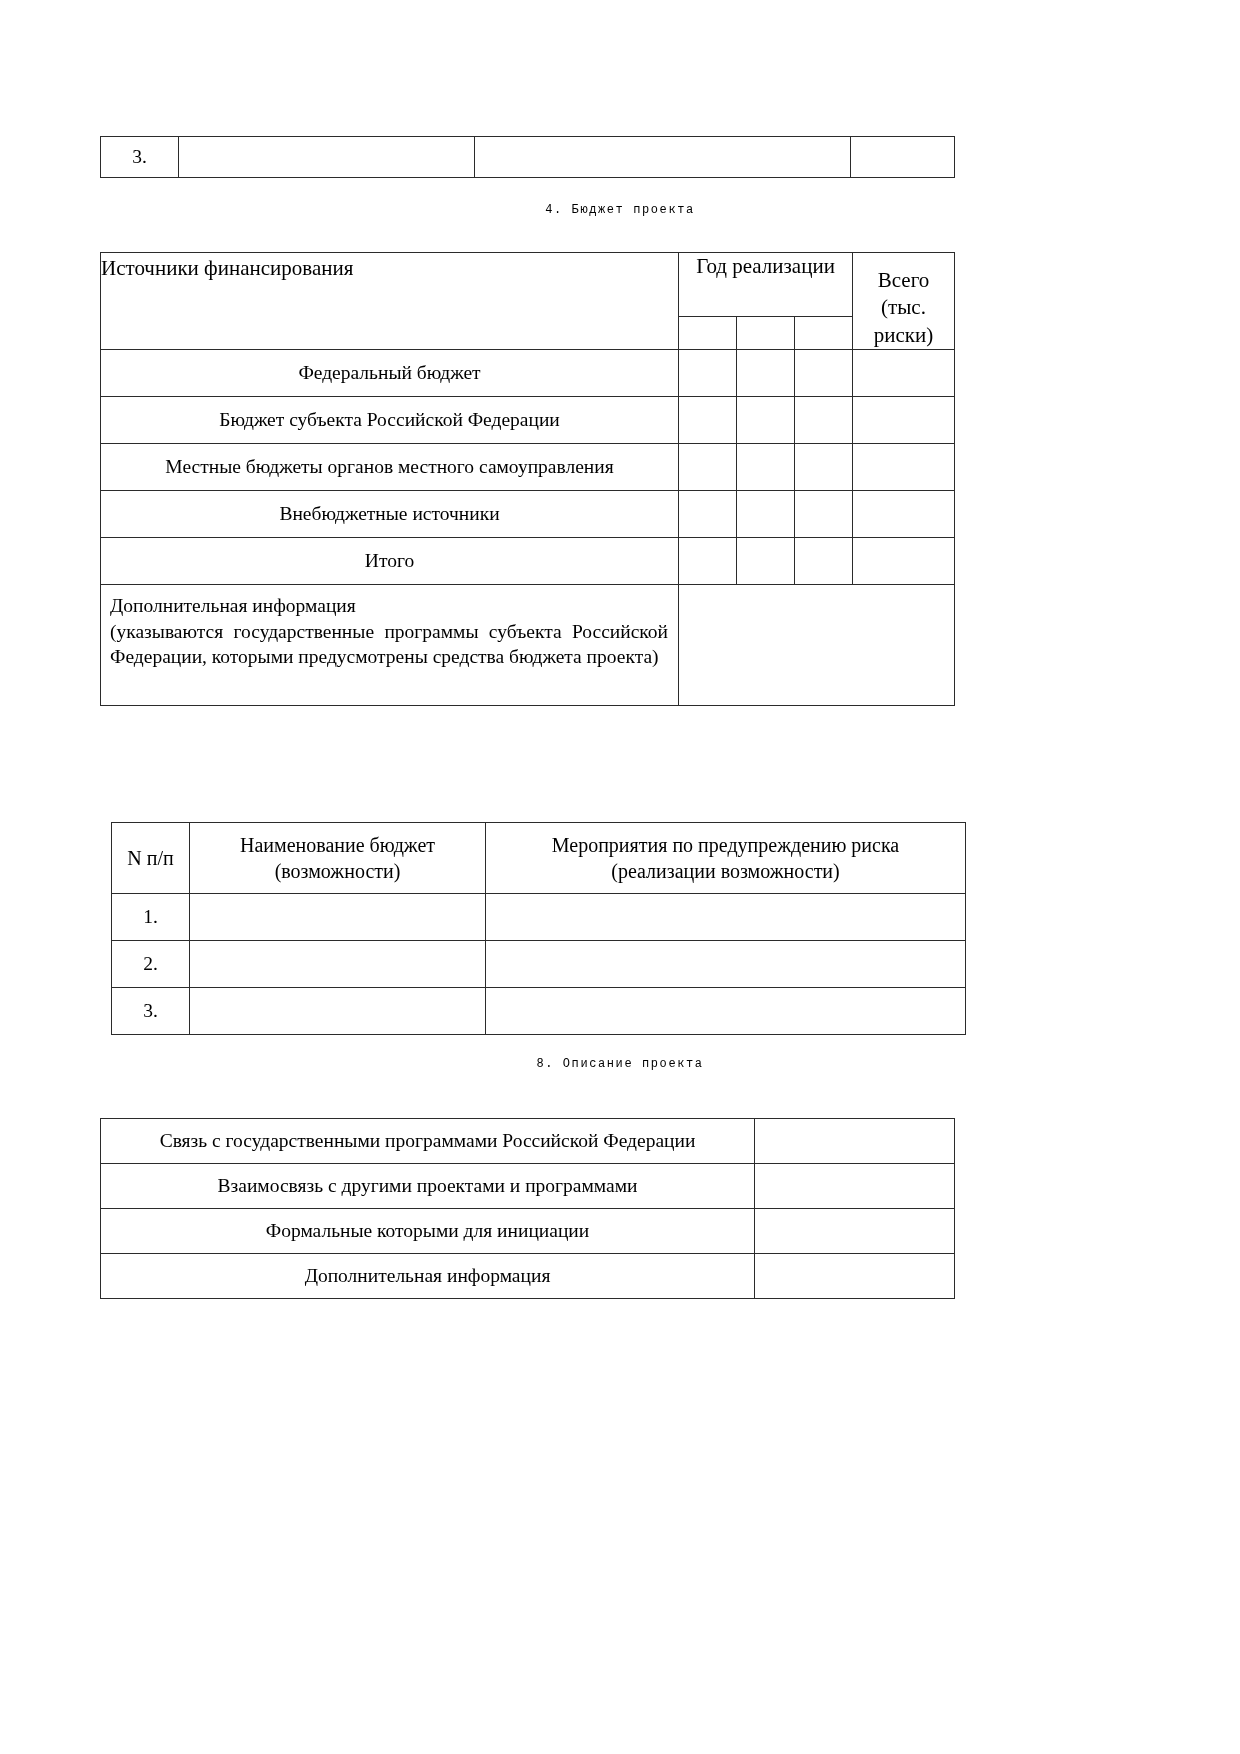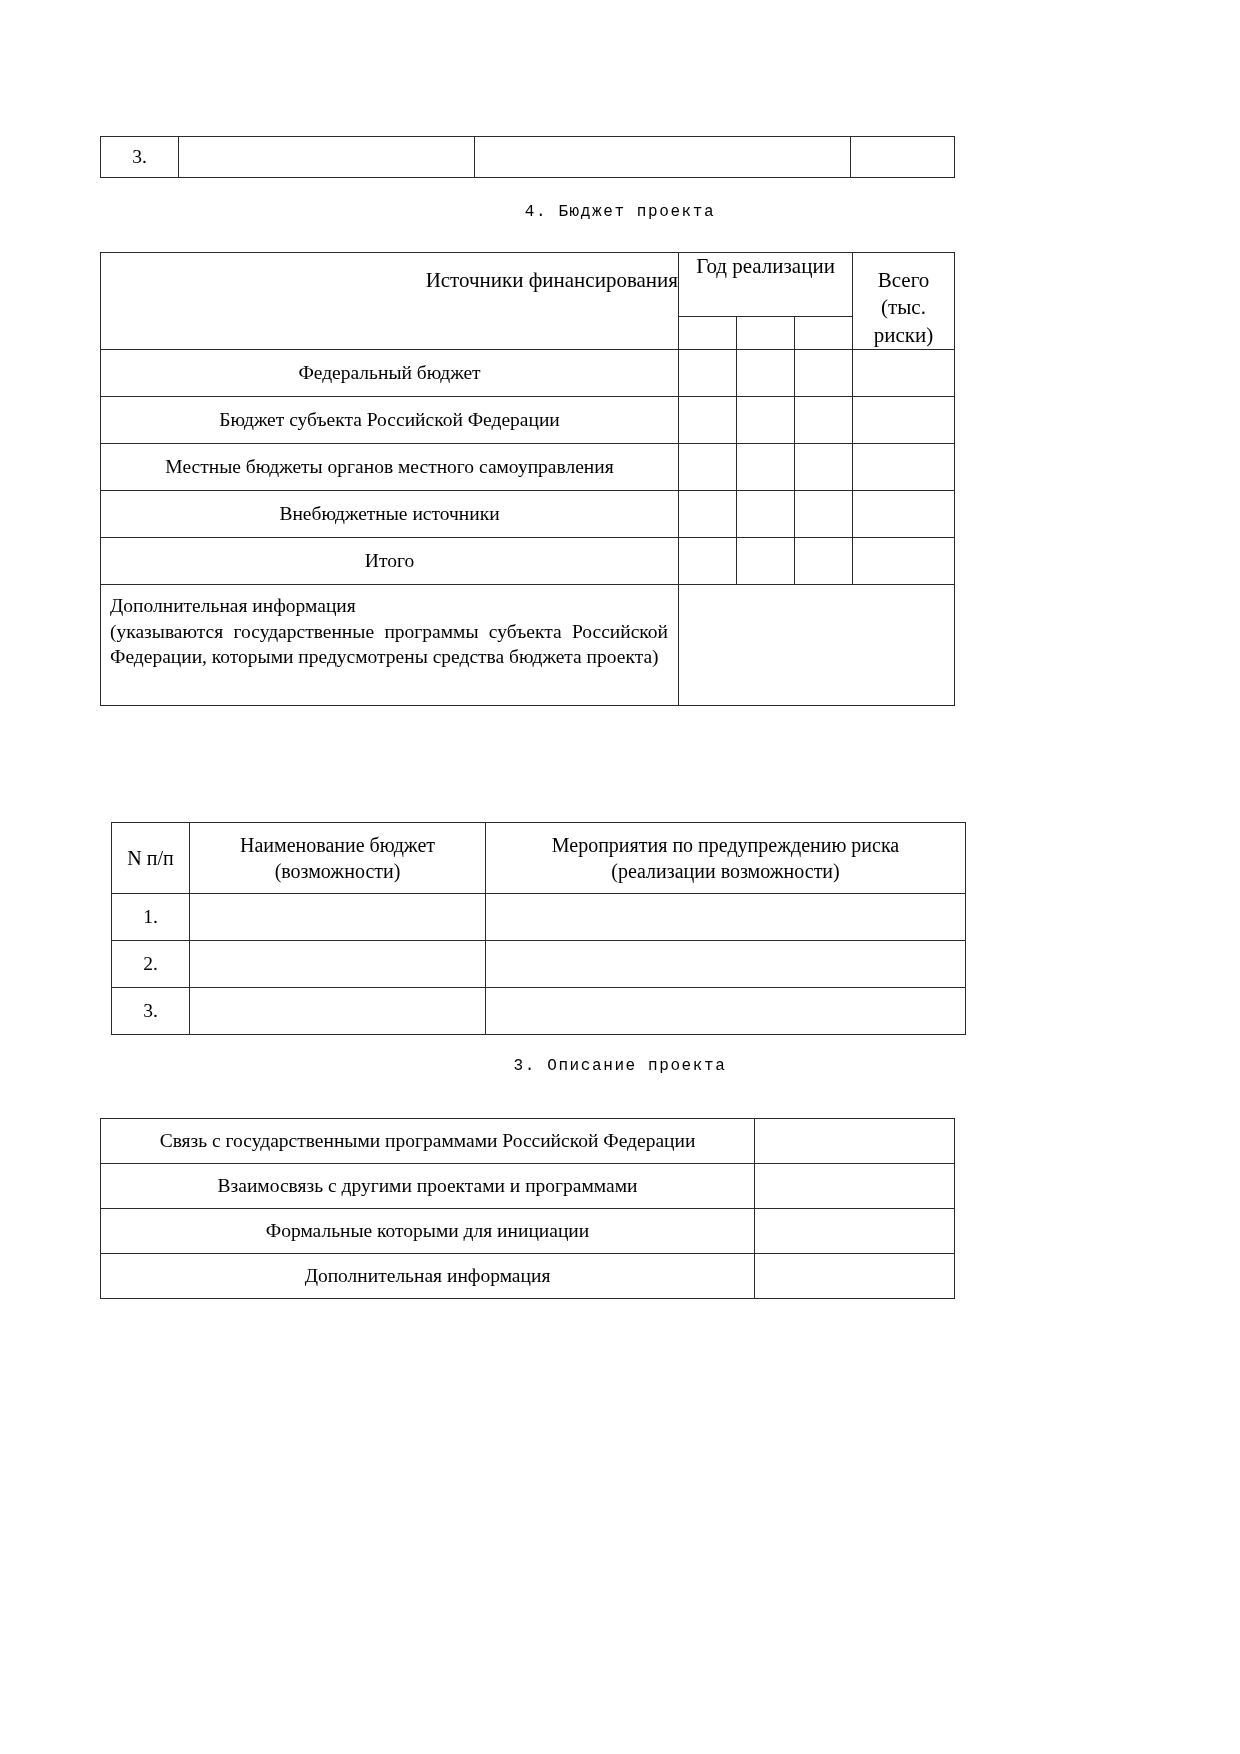--- a/index.html
+++ b/index.html
@@ -19,21 +19,21 @@
     position: relative;
     width: 1240px;
     height: 1754px;
     box-sizing: border-box;
     padding: 0;
   }
 
   
   .section-heading {
     font-family: "Liberation Mono", "DejaVu Sans Mono", monospace;
-    font-size: 16px;
+    font-size: 12px;
     letter-spacing: 1.6px;
     text-align: center;
     color: #000;
     margin: 0;
   }
 
   
   table.doc-table {
     border-collapse: collapse;
     table-layout: fixed;
@@ -75,23 +75,23 @@
     width: 1240px;
   }
 
   
   #table-budget {
     position: absolute;
     left: 100px;
     top: 252px;
   }
   #table-budget .hdr-sources {
-    text-align: right;
+    text-align: left;
     vertical-align: top;
-    padding-top: 14px;
+    padding-top: 2px;
     font-size: 21px;
   }
   #table-budget .hdr-year {
     text-align: center;
     vertical-align: top;
     padding-top: 0;
     font-size: 21px;
   }
   #table-budget .hdr-total {
     text-align: center;
@@ -285,21 +285,21 @@
         <td class="cell-pad-left"></td>
       </tr>
       <tr class="body-row">
         <td class="num-cell">3.</td>
         <td class="cell-pad-left"></td>
         <td class="cell-pad-left"></td>
       </tr>
     </tbody>
   </table>
 
-  <div class="section-heading" id="heading-6">3. Описание проекта</div>
+  <div class="section-heading" id="heading-6">8. Описание проекта</div>
 
   <table class="doc-table" id="table-description">
     <colgroup>
       <col style="width:654px">
       <col style="width:200px">
     </colgroup>
     <tbody>
       <tr>
         <td class="cell-pad-left">Связь с государственными программами Российской Федерации</td>
         <td class="cell-pad-left"></td>

